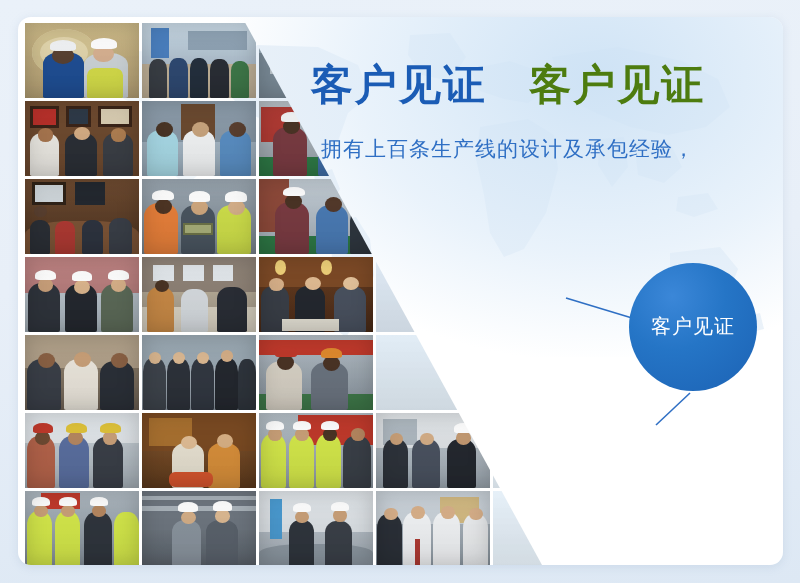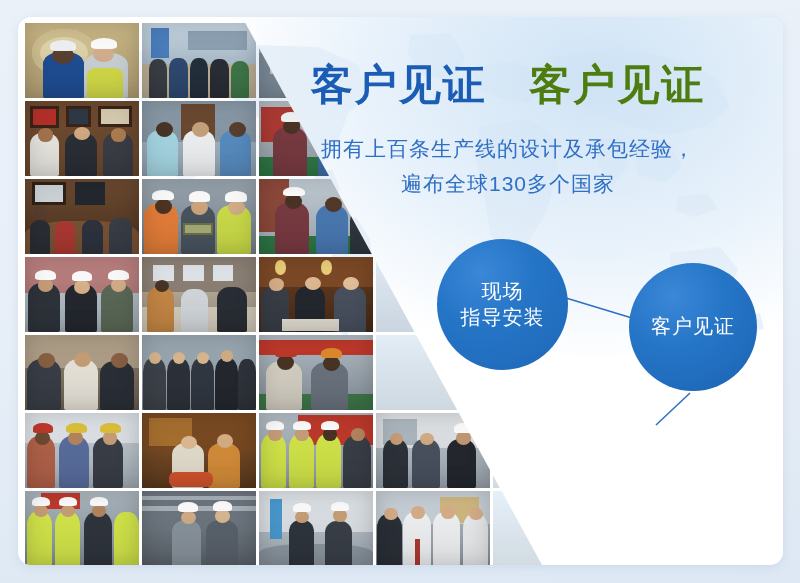--- a/index.html
+++ b/index.html
@@ -675,34 +675,29 @@
 
   <div id="content-panel">
 
     <div id="headline-row">
       <span class="headline-part" id="headline-primary">客户见证</span>
       <span class="headline-part" id="headline-accent">客户见证</span>
     </div>
 
     <div id="subtitle-block">
       <div>拥有上百条生产线的设计及承包经验，</div>
-      <div>遍布全球130多个国家</div>
     </div>
 
     <div id="node-layer">
 
       <svg id="connector-svg" aria-hidden="true">
         <line x1="308" y1="281" x2="374" y2="301" stroke="#2f6fc4" stroke-width="1.6"></line>
         <line x1="432" y1="376" x2="398" y2="408" stroke="#2f6fc4" stroke-width="1.6"></line>
       </svg>
 
-      <div class="node-circle" id="node-onsite">
-        <span class="node-line">现场</span>
-        <span class="node-line">指导安装</span>
-      </div>
 
       <div class="node-circle" id="node-24h">
         <span class="node-line">客户见证</span>
       </div>
 
 
     </div>
   </div>
 
 </div>

